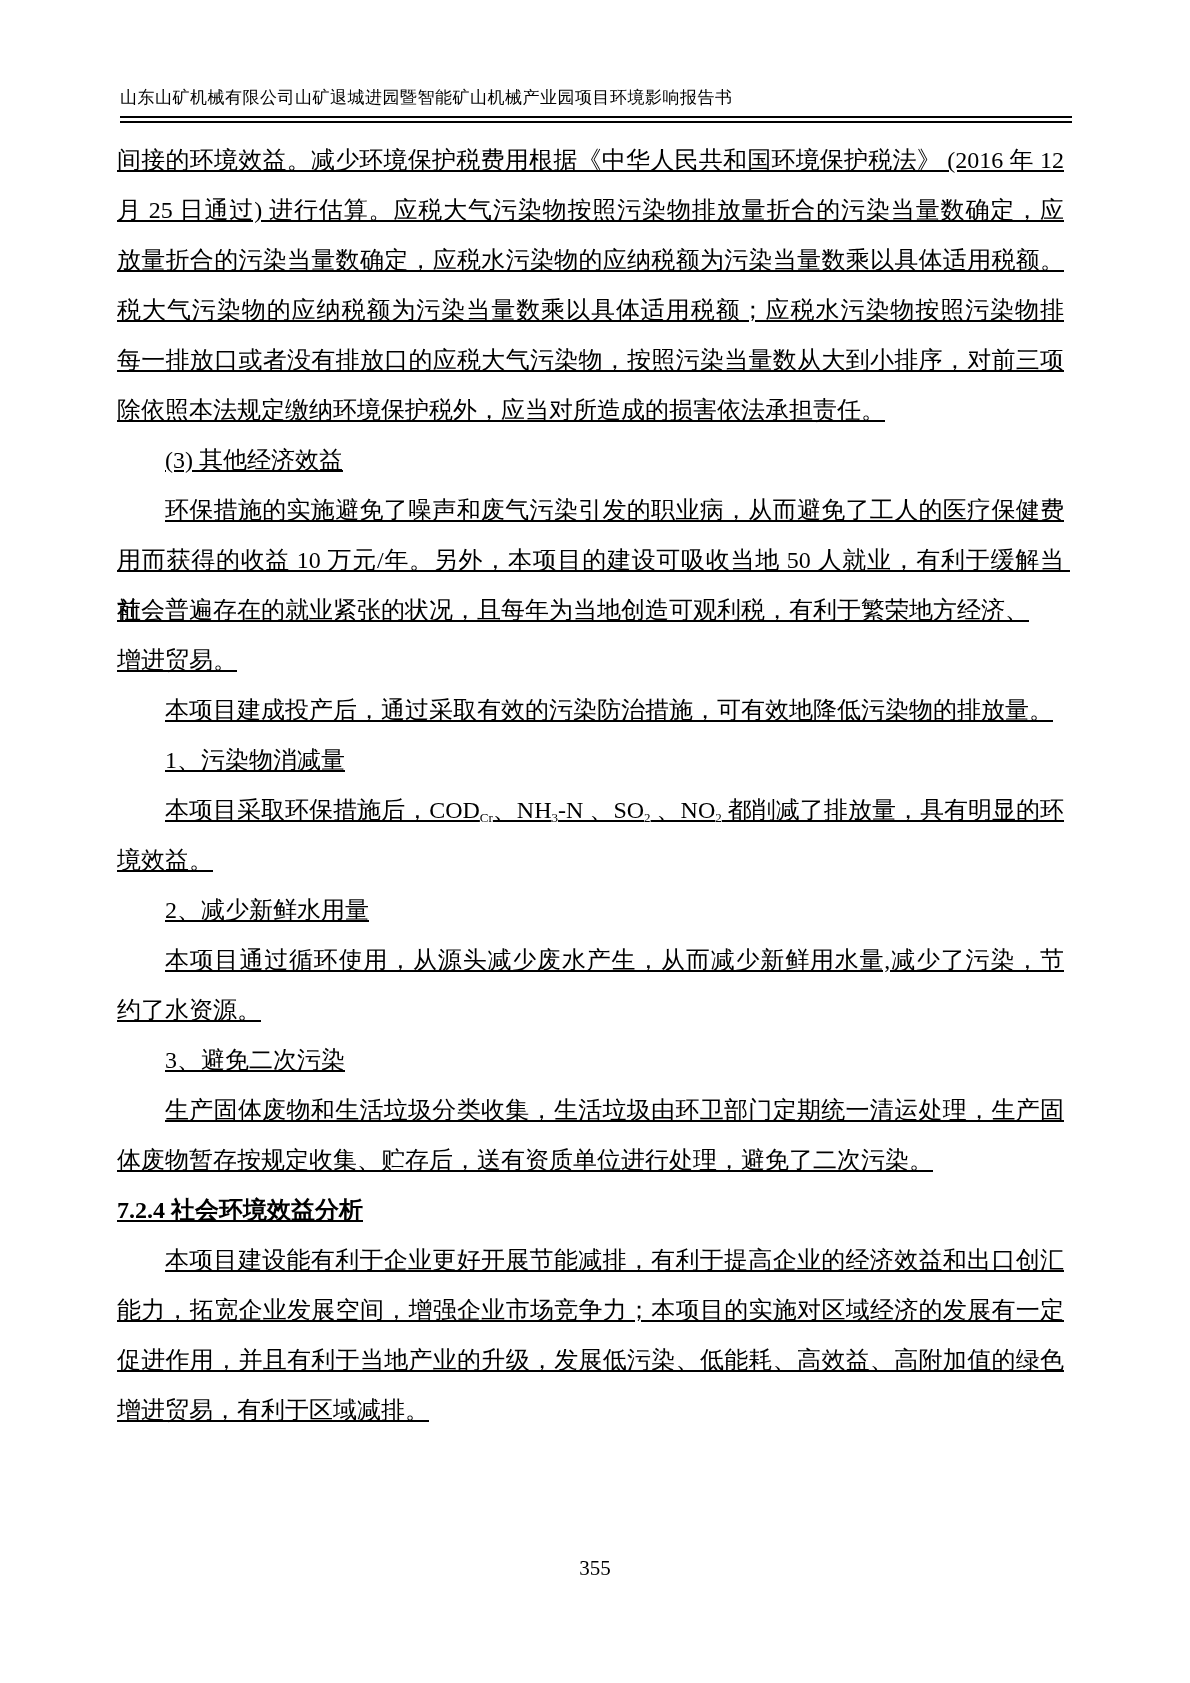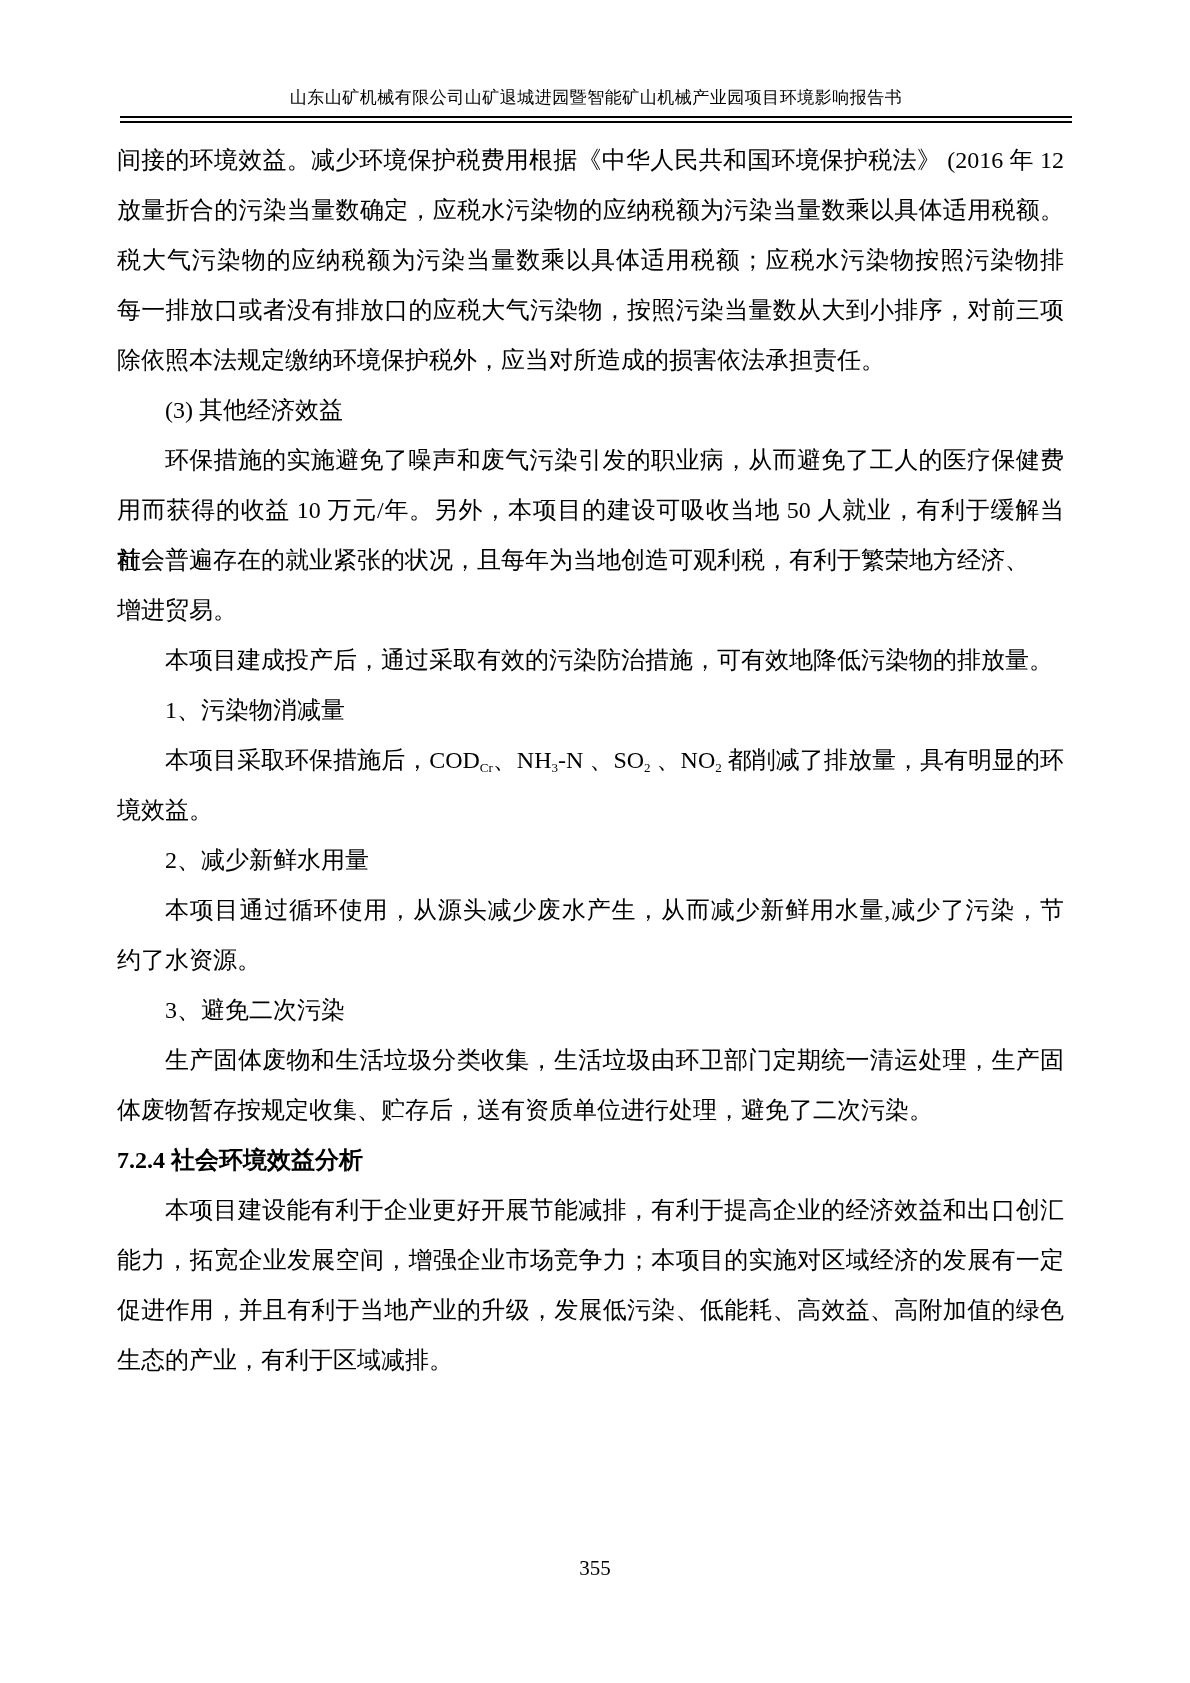--- a/index.html
+++ b/index.html
@@ -21,37 +21,37 @@
   }
   
   .header {
     position: absolute;
     left: 120px;
     right: 118px;
     top: 0;
   }
   .header-title {
     margin-top: 86px;
-    text-align: center;
     font-size: 17px;
     letter-spacing: 0.5px;
     white-space: nowrap;
   }
   .header-rule {
     margin-top: 7px;
     height: 3px;
     border-top: 2px solid #000000;
     border-bottom: 2px solid #000000;
   }
   
   .content {
     position: absolute;
     left: 117px;
     right: 126px;
     top: 135px;
+    text-decoration: underline;
   }
   .line {
     font-size: 24px;
     height: 50px;
     line-height: 50px;
     white-space: pre-wrap;
   }
   .line.justify {
     text-align: justify;
     text-align-last: justify;
@@ -82,20 +82,21 @@
 
 <div class="page">
 
   <div class="header">
     <div class="header-title">山东山矿机械有限公司山矿退城进园暨智能矿山机械产业园项目环境影响报告书</div>
     <div class="header-rule"></div>
   </div>
 
   <div class="content">
       <div class="line justify"><span>间接的环境效益。减少环境保护税费用根据《中华人民共和国环境保护税法》 (2016 年 12</span></div>
+      <div class="line justify"><span>月 25 日通过) 进行估算。应税大气污染物按照污染物排放量折合的污染当量数确定，应</span></div>
       <div class="line justify"><span>放量折合的污染当量数确定，应税水污染物的应纳税额为污染当量数乘以具体适用税额。</span></div>
       <div class="line justify"><span>税大气污染物的应纳税额为污染当量数乘以具体适用税额；应税水污染物按照污染物排</span></div>
       <div class="line justify"><span>每一排放口或者没有排放口的应税大气污染物，按照污染当量数从大到小排序，对前三项</span></div>
       <div class="line"><span>除依照本法规定缴纳环境保护税外，应当对所造成的损害依法承担责任。</span></div>
       <div class="line indent"><span>(3) 其他经济效益</span></div>
       <div class="line indent justify"><span>环保措施的实施避免了噪声和废气污染引发的职业病，从而避免了工人的医疗保健费</span></div>
       <div class="line justify"><span>用而获得的收益 10 万元/年。另外，本项目的建设可吸收当地 50 人就业，有利于缓解当 前</span></div>
       <div class="line"><span>社会普遍存在的就业紧张的状况，且每年为当地创造可观利税，有利于繁荣地方经济、</span></div>
       <div class="line"><span>增进贸易。</span></div>
       <div class="line indent"><span>本项目建成投产后，通过采取有效的污染防治措施，可有效地降低污染物的排放量。</span></div>
@@ -105,18 +106,18 @@
       <div class="line indent"><span>2、减少新鲜水用量</span></div>
       <div class="line indent justify"><span>本项目通过循环使用，从源头减少废水产生，从而减少新鲜用水量,减少了污染，节</span></div>
       <div class="line"><span>约了水资源。</span></div>
       <div class="line indent"><span>3、避免二次污染</span></div>
       <div class="line indent justify"><span>生产固体废物和生活垃圾分类收集，生活垃圾由环卫部门定期统一清运处理，生产固</span></div>
       <div class="line"><span>体废物暂存按规定收集、贮存后，送有资质单位进行处理，避免了二次污染。</span></div>
       <div class="line bold"><span>7.2.4 社会环境效益分析</span></div>
       <div class="line indent justify"><span>本项目建设能有利于企业更好开展节能减排，有利于提高企业的经济效益和出口创汇</span></div>
       <div class="line justify"><span>能力，拓宽企业发展空间，增强企业市场竞争力；本项目的实施对区域经济的发展有一定</span></div>
       <div class="line justify"><span>促进作用，并且有利于当地产业的升级，发展低污染、低能耗、高效益、高附加值的绿色</span></div>
-      <div class="line"><span>生态的产业，有利于区域减排。</span></div>
+      <div class="line"><span>增进贸易，有利于区域减排。</span></div>
     </div>
 
   <div class="footer">355</div>
 
 </div>
 
 </body></html>

